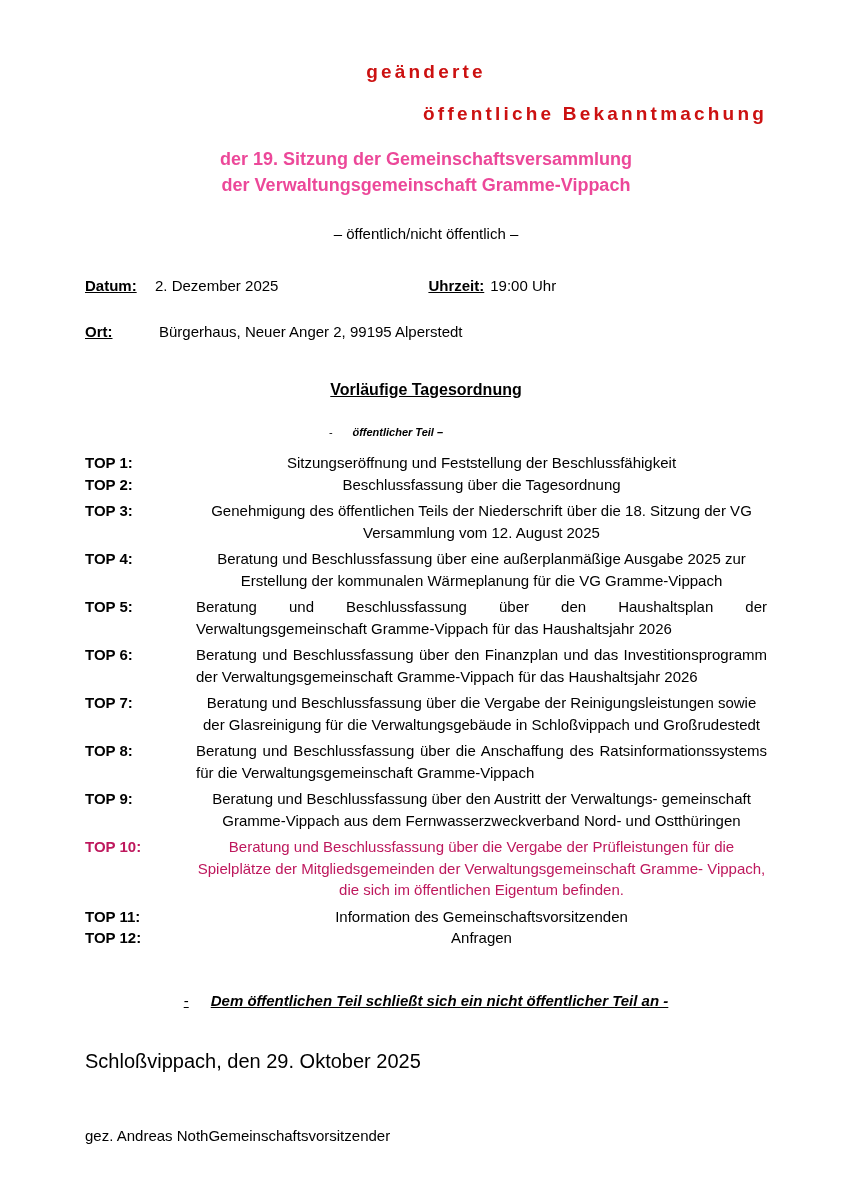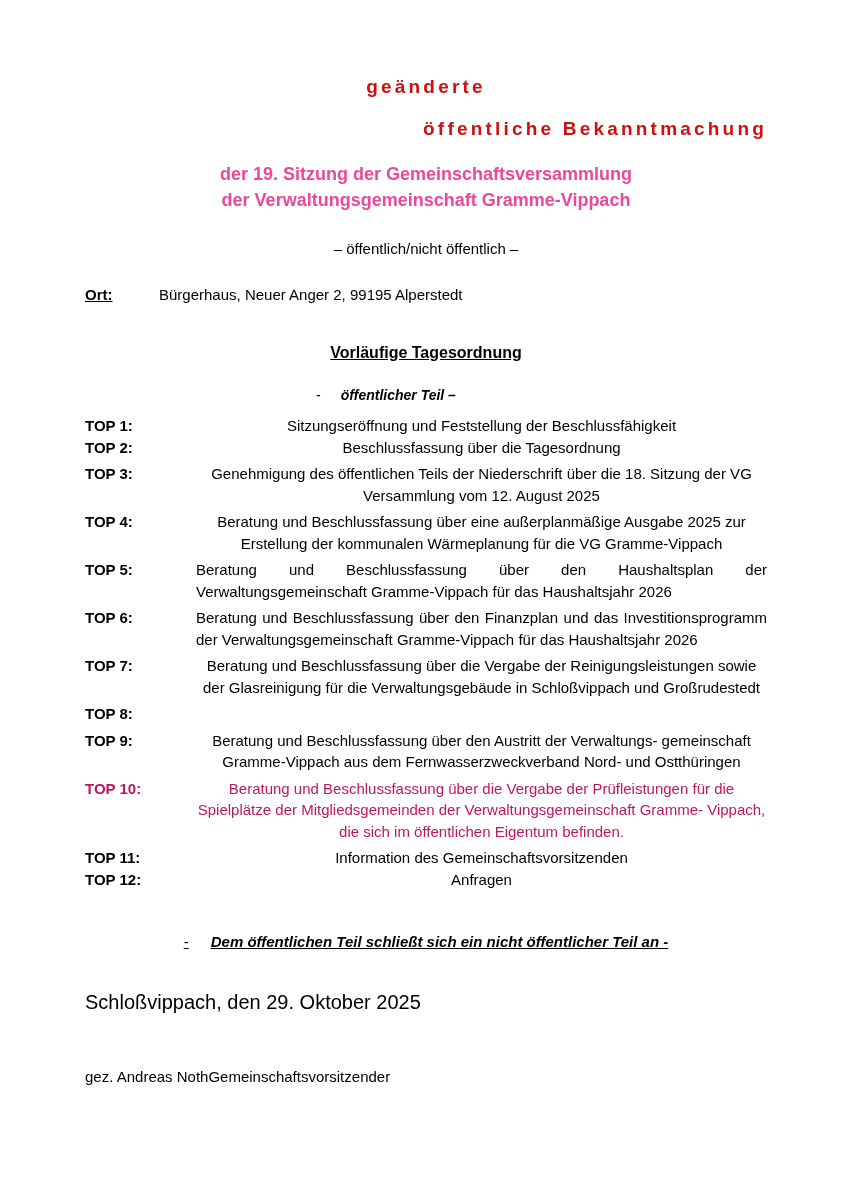--- a/index.html
+++ b/index.html
@@ -24,21 +24,21 @@
   }
 
   
   .hdr-red {
     text-align: center;
     font-weight: bold;
     font-size: 19px;
     letter-spacing: 3.2px;
     line-height: 1;
   }
-  .hdr-red.line1 { padding-top: 62px; margin-top: 15px; }
+  .hdr-red.line1 { padding-top: 62px; }
   .hdr-red.line2 { padding-top: 23px; text-align: right; }
 
   .hdr-black {
     text-align: center;
     font-weight: bold;
     font-size: 18px;
     line-height: 26px;
     color: #ec4899;
   }
   .hdr-black.first { padding-top: 23px; }
@@ -79,21 +79,21 @@
   .agenda-title {
     text-align: center;
     font-weight: bold;
     font-size: 16px;
     text-decoration: underline;
     padding-top: 38px;
     line-height: 20px;
   }
   .section-label {
     text-align: center;
-    font-size: 14px;
+    font-size: 11px;
     padding-top: 22px;
     line-height: 20px;
     padding-right: 80px;
   }
   .section-label .dash { font-weight: normal; font-style: normal; }
   .section-label .txt  { font-weight: bold; font-style: italic; margin-left: 20px; }
 
   
   .top-list { padding-top: 10px; }
   .top-row {
@@ -149,20 +149,23 @@
 <div class="page">
 
   <div class="hdr-red line1" style="color: rgb(204, 17, 17);">geänderte</div>
   <div class="hdr-red line2" style="color: rgb(204, 17, 17);">öffentliche Bekanntmachung</div>
 
   <div class="hdr-black first">der 19. Sitzung der Gemeinschaftsversammlung</div>
   <div class="hdr-black">der Verwaltungsgemeinschaft Gramme-Vippach</div>
 
   <div class="subtitle">– öffentlich/nicht öffentlich –</div>
 
+  <div class="meta datum">
+    <span class="lbl lbl-datum">Datum:</span><span class="val">2. Dezember 2025</span><span class="time-lbl">Uhrzeit:</span><span class="time-val">19:00 Uhr</span>
+  </div>
 
   <div class="meta ort">
     <span class="lbl lbl-ort">Ort:</span><span class="ort-val">Bürgerhaus, Neuer Anger 2, 99195 Alperstedt</span>
   </div>
 
   <div class="agenda-title">Vorläufige Tagesordnung</div>
 
   <div class="section-label">
     <span class="dash">-</span><span class="txt">öffentlicher Teil –</span>
   </div>
@@ -191,20 +194,21 @@
       <div class="top-row justify gap">
         <div class="top-label">TOP 6:</div>
         <div class="top-text">Beratung und Beschlussfassung über den Finanzplan und das Investitionsprogramm der Verwaltungsgemeinschaft Gramme-Vippach für das Haushaltsjahr 2026</div>
       </div>
       <div class="top-row gap">
         <div class="top-label">TOP 7:</div>
         <div class="top-text">Beratung und Beschlussfassung über die Vergabe der Reinigungsleistungen sowie der Glasreinigung für die Verwaltungsgebäude in Schloßvippach und Großrudestedt</div>
       </div>
       <div class="top-row justify gap">
         <div class="top-label">TOP 8:</div>
+        <div class="top-text">Beratung und Beschlussfassung über die Anschaffung des Ratsinformationssystems für die Verwaltungsgemeinschaft Gramme-Vippach</div>
       </div>
       <div class="top-row gap">
         <div class="top-label">TOP 9:</div>
         <div class="top-text">Beratung und Beschlussfassung über den Austritt der Verwaltungs- gemeinschaft Gramme-Vippach aus dem Fernwasserzweckverband Nord- und Ostthüringen</div>
       </div>
       <div class="top-row red gap">
         <div class="top-label">TOP 10:</div>
         <div class="top-text">Beratung und Beschlussfassung über die Vergabe der Prüfleistungen für die Spielplätze der Mitgliedsgemeinden der Verwaltungsgemeinschaft Gramme- Vippach, die sich im öffentlichen Eigentum befinden.</div>
       </div>
       <div class="top-row gap">

